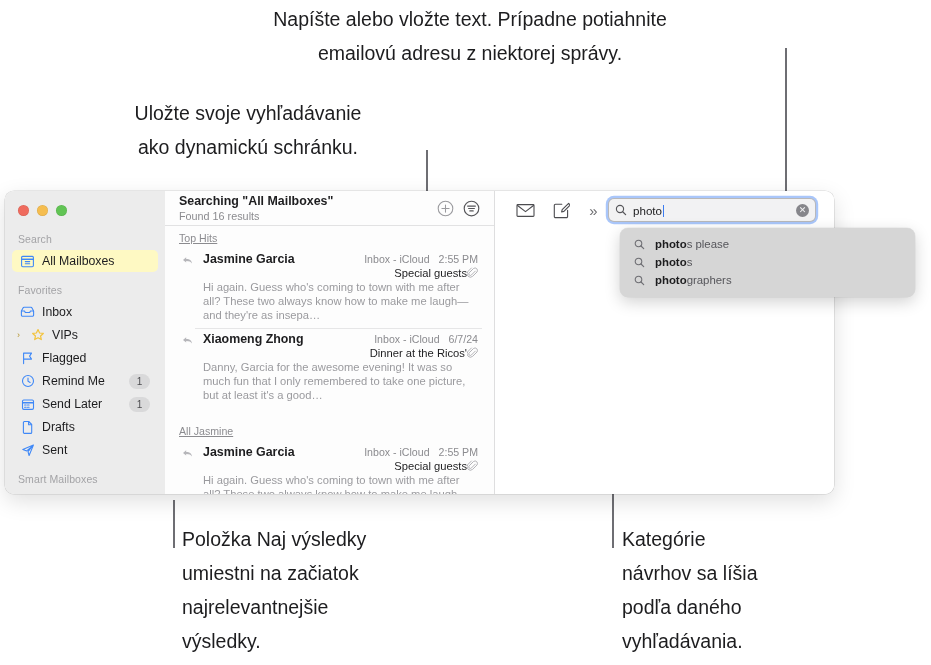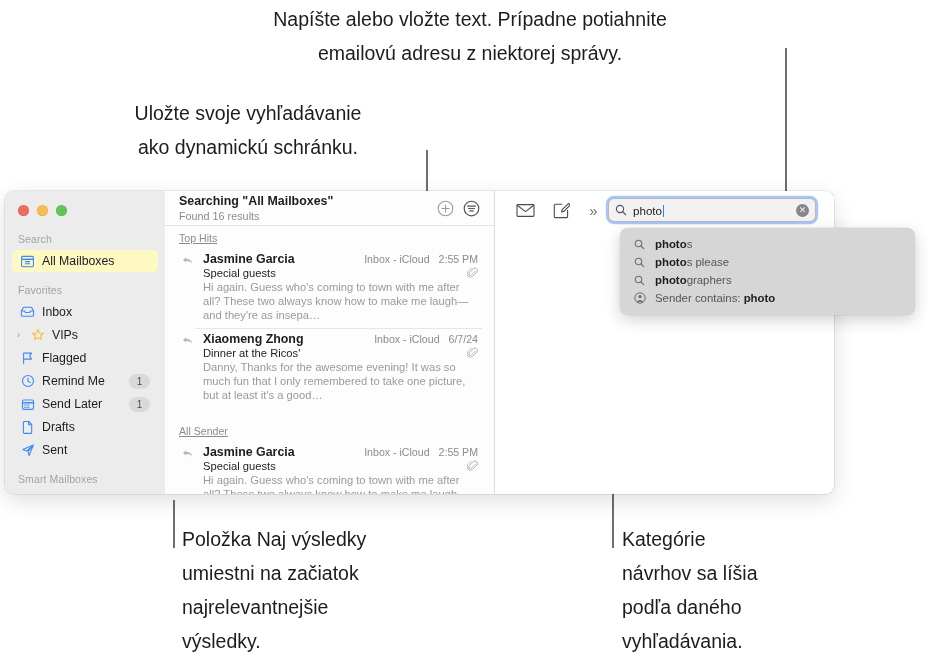--- a/index.html
+++ b/index.html
@@ -185,21 +185,21 @@
     font-weight: bold;
     color: #1d1d1f;
     flex: 1 1 auto;
   }
   .msg-box {
     font-size: 10.6px;
     color: #8b8b8f;
     margin-right: 9px;
   }
   .msg-date { font-size: 10.6px; color: #8b8b8f; white-space: nowrap; }
-  .msg-subj-row { display: flex; align-items: center; margin-top: 1px; }
+  .msg-subj-row { display: flex; align-items: center; margin-top: 1px; text-align: right; }
   .msg-subject {
     font-size: 11.2px;
     color: #1d1d1f;
     flex: 1 1 auto;
   }
   .msg-preview {
     font-size: 11.2px;
     color: #9a9a9e;
     line-height: 14px;
     margin-top: 1px;
@@ -487,24 +487,24 @@
           <span class="msg-date">6/7/24</span>
         </div>
         <div class="msg-subj-row">
           <span class="msg-subject">Dinner at the Ricos'</span>
           <span>
             <svg width="11" height="12" viewBox="0 0 11 12">
               <path d="M8.3 4.1 4.4 8a1.55 1.55 0 0 1-2.2-2.2l4.3-4.3a2.5 2.5 0 0 1 3.5 3.5l-4.3 4.3a3.4 3.4 0 0 1-4.8-4.8l3.5-3.5" fill="none" stroke="#b0b0b4" stroke-width="0.95" stroke-linecap="round"></path>
             </svg>
           </span>
         </div>
-        <div class="msg-preview">Danny, Thanks for the awesome evening! It was so much fun that I only remembered to take one picture, but at least it's a good…</div>
-      </div>
-
-      <div class="group-label" style="padding-top:16px;">All Sender</div>
+        <div class="msg-preview">Danny, Garcia for the awesome evening! It was so much fun that I only remembered to take one picture, but at least it's a good…</div>
+      </div>
+
+      <div class="group-label" style="padding-top:16px;">All Jasmine</div>
 
       <div class="msg">
         <span class="reply-arrow">
           <svg width="11" height="9" viewBox="0 0 11 9">
             <path d="M4.2 1.2 1 3.9l3.2 2.7V4.9c3 0 4.9.7 5.8 2.6-.2-2.7-1.9-4.5-5.8-4.5z" fill="#b6b6ba"></path>
           </svg>
         </span>
         <div class="msg-top">
           <span class="msg-sender">Jasmine Garcia</span>
           <span class="msg-box">Inbox - iCloud</span>
@@ -564,50 +564,40 @@
 
 <div id="suggestions">
 
   <div class="sugg">
     <span class="sugg-icon">
       <svg width="11" height="11" viewBox="0 0 11 11">
           <circle cx="4.5" cy="4.5" r="3.3" fill="none" stroke="#6e6e73" stroke-width="1.05"></circle>
           <path d="M7 7 9.7 9.7" stroke="#6e6e73" stroke-width="1.15" stroke-linecap="round"></path>
         </svg>
     </span>
-    <span><b>photo</b><span class="plain">s</span></span>
+    <span><b>photo</b><span class="plain">s please</span></span>
   </div>
 
   <div class="sugg">
     <span class="sugg-icon">
       <svg width="11" height="11" viewBox="0 0 11 11">
           <circle cx="4.5" cy="4.5" r="3.3" fill="none" stroke="#6e6e73" stroke-width="1.05"></circle>
           <path d="M7 7 9.7 9.7" stroke="#6e6e73" stroke-width="1.15" stroke-linecap="round"></path>
         </svg>
     </span>
-    <span><b>photo</b><span class="plain">s please</span></span>
+    <span><b>photo</b><span class="plain">s</span></span>
   </div>
 
   <div class="sugg">
     <span class="sugg-icon">
       <svg width="11" height="11" viewBox="0 0 11 11">
           <circle cx="4.5" cy="4.5" r="3.3" fill="none" stroke="#6e6e73" stroke-width="1.05"></circle>
           <path d="M7 7 9.7 9.7" stroke="#6e6e73" stroke-width="1.15" stroke-linecap="round"></path>
         </svg>
     </span>
     <span><b>photo</b><span class="plain">graphers</span></span>
   </div>
 
 
-  <div class="sugg">
-    <span class="sugg-icon">
-      <svg width="12" height="12" viewBox="0 0 12 12">
-        <circle cx="6" cy="6" r="5.2" fill="none" stroke="#6e6e73" stroke-width="1"></circle>
-        <circle cx="6" cy="4.6" r="1.6" fill="#6e6e73"></circle>
-        <path d="M2.7 10.1a3.6 3.6 0 0 1 6.6 0" fill="#6e6e73"></path>
-      </svg>
-    </span>
-    <span><span class="plain">Sender contains: </span><b>photo</b></span>
-  </div>
 
 
 
 </div>
 
 </body></html>

